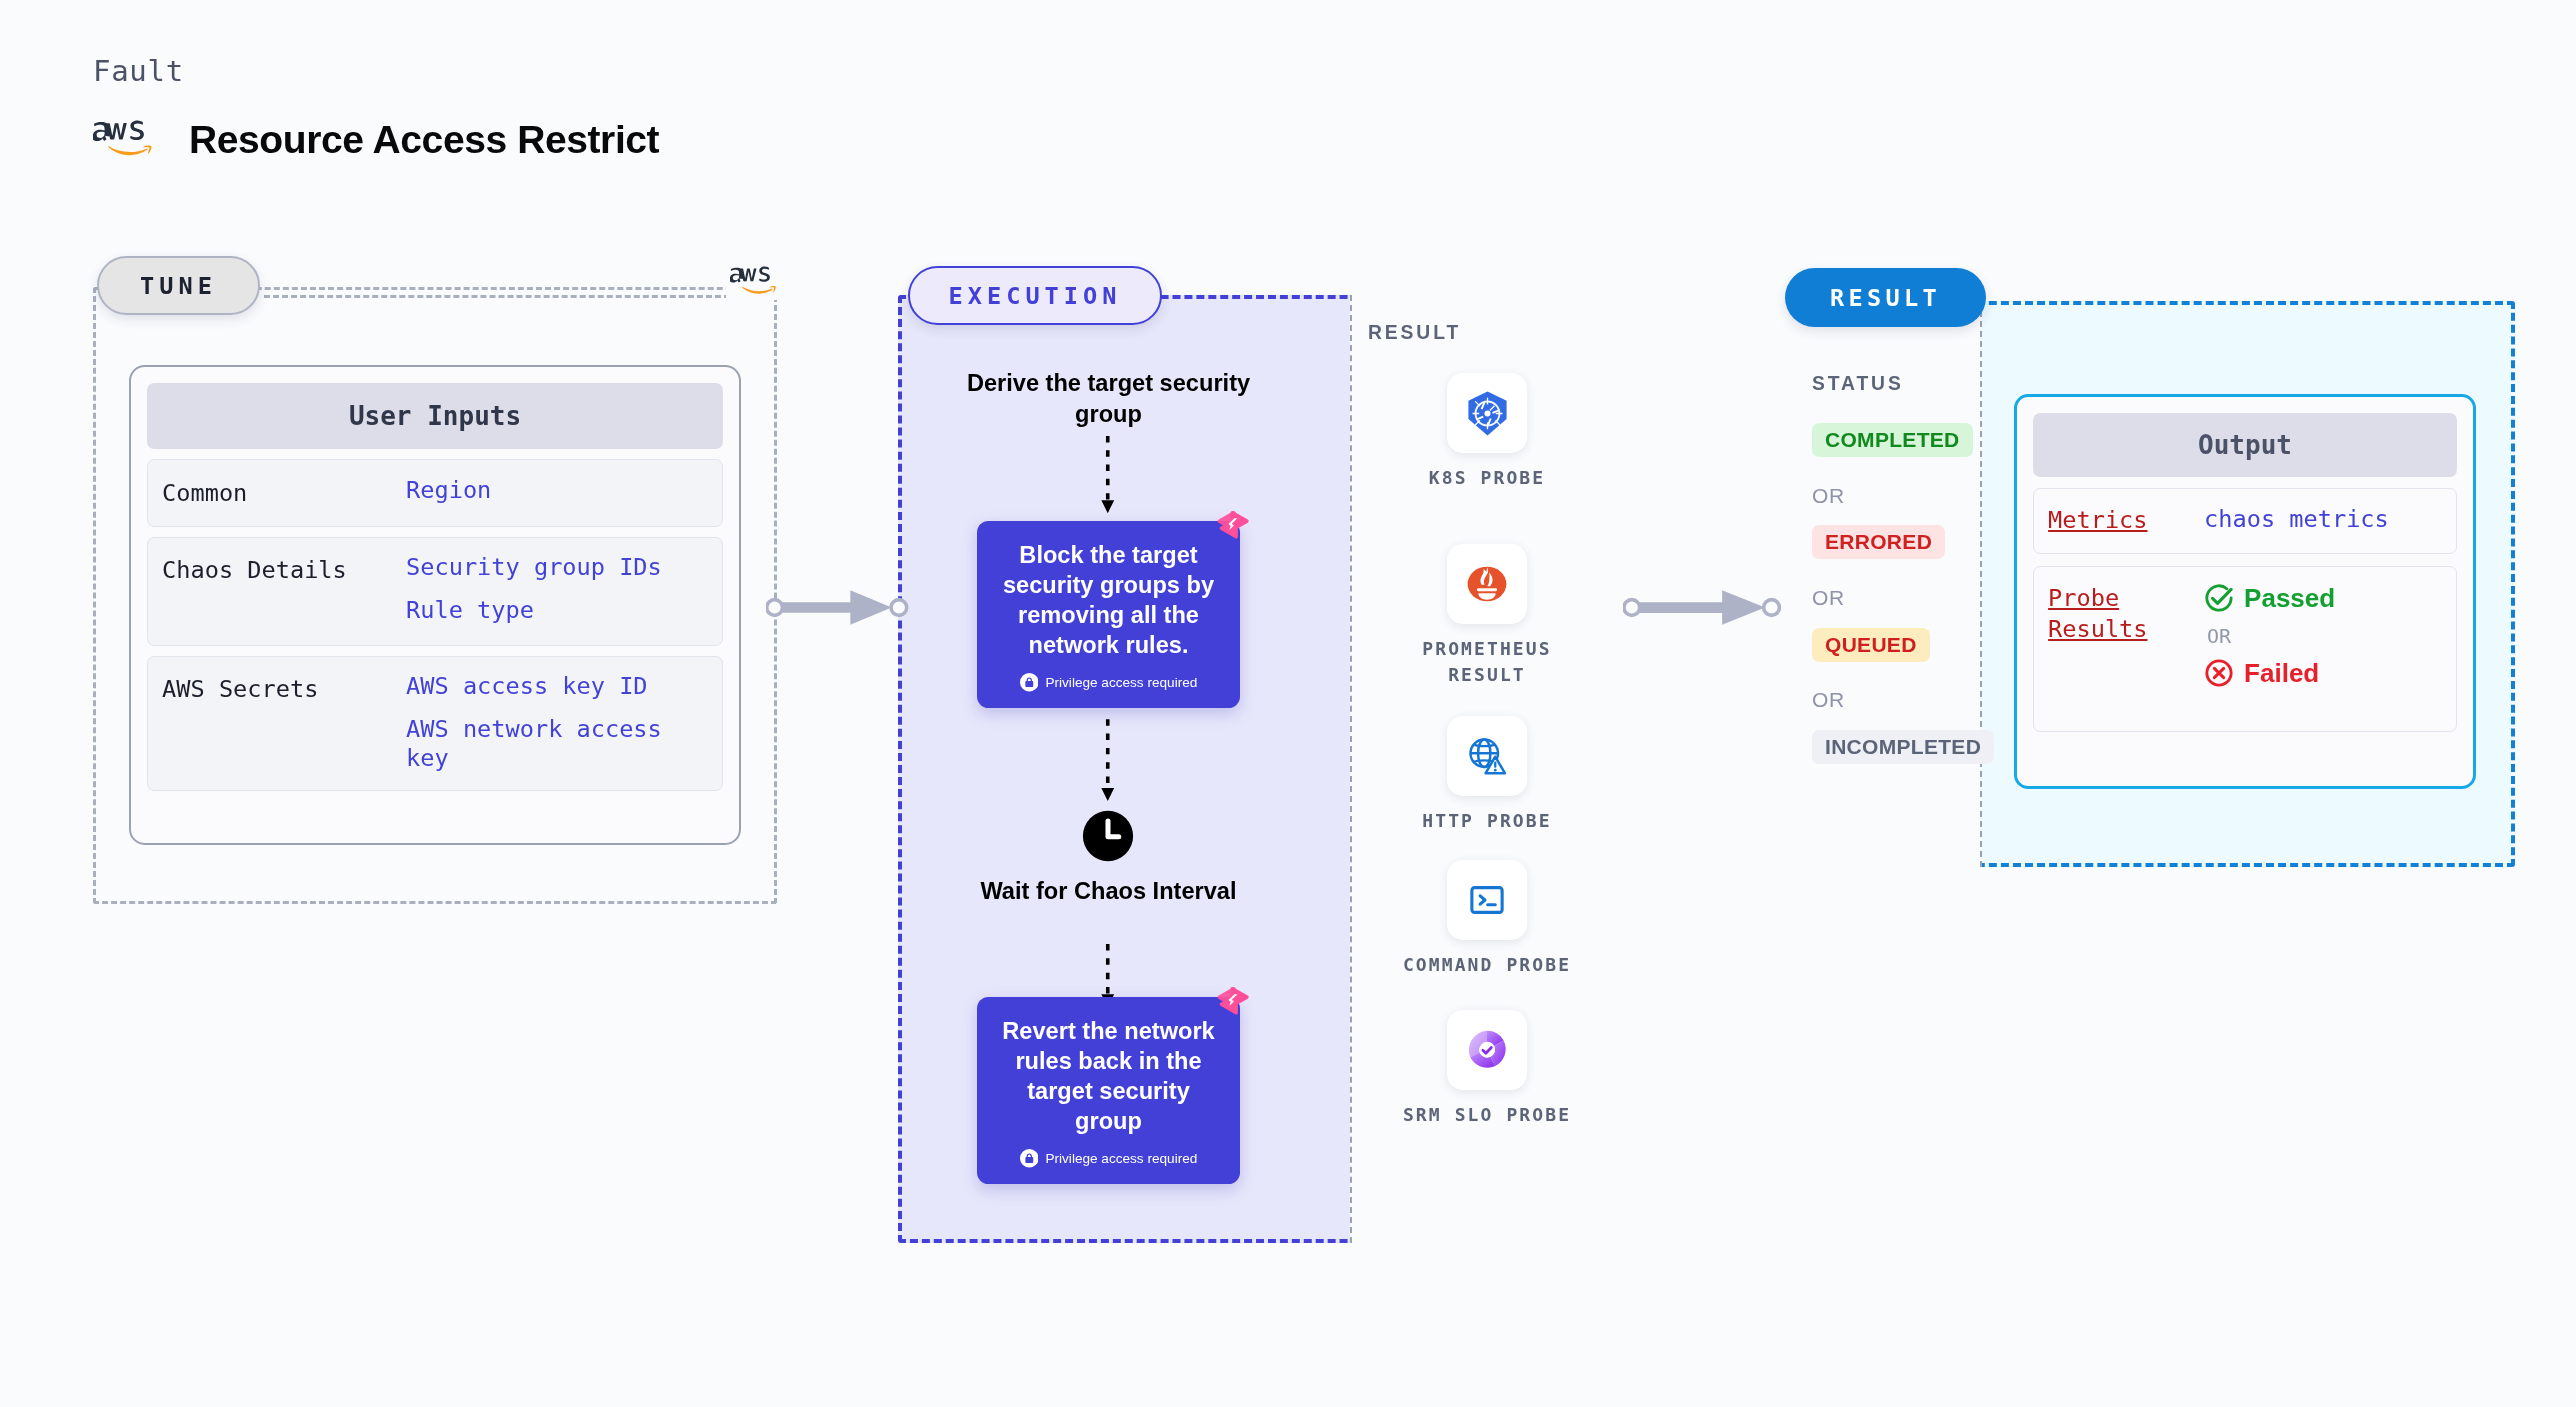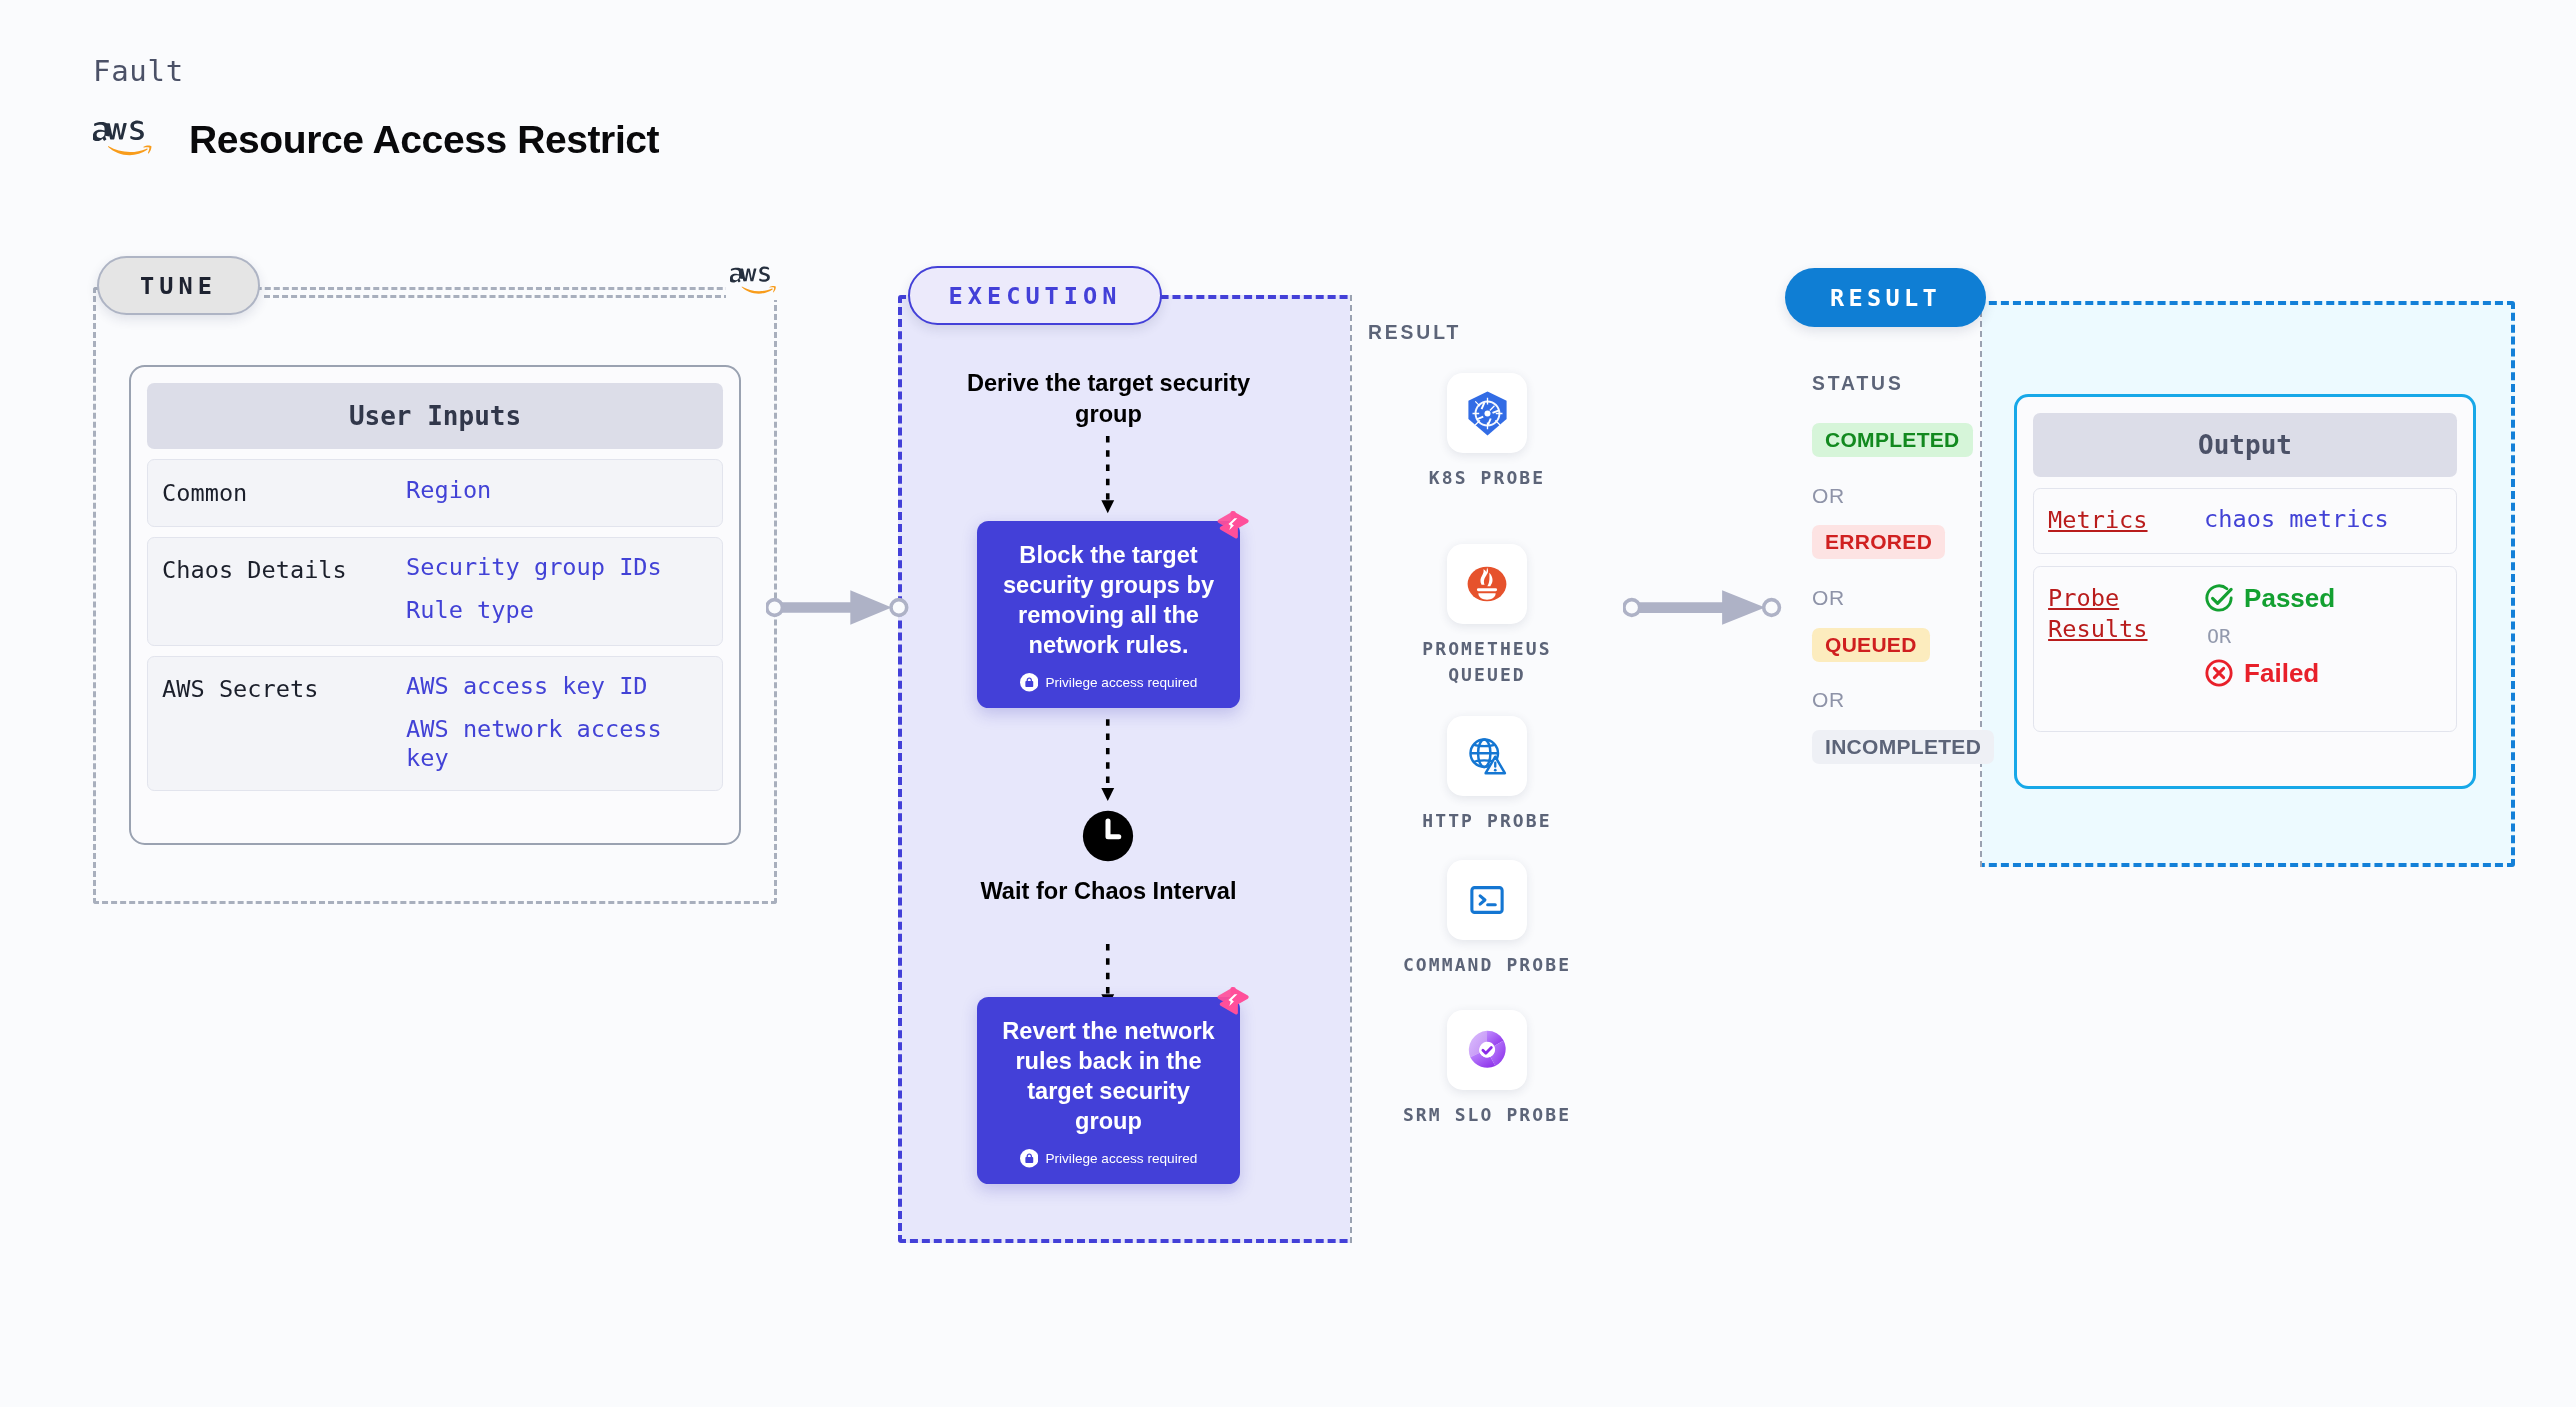--- a/index.html
+++ b/index.html
@@ -365,21 +365,21 @@
 
   <div class="probe" style="top:544px;">
     <div class="probe-tile">
       <svg width="46" height="46" viewBox="0 0 64 64">
         <ellipse cx="32" cy="32" rx="27" ry="24" fill="#e6522c"></ellipse>
         <rect x="18" y="38" width="28" height="4" rx="2" fill="#fff"></rect>
         <path d="M20 45c0 5.4 5.4 9 12 9s12-3.6 12-9z" fill="#fff"></path>
         <path d="M32 9c3 5 1 8-1 11-2.5 3.7-4.5 7.4-2.3 13h-4.3c-2.6-5-1.6-9 .6-12.5C26.4 18 28 15 27 11.5c3 1.4 4 4 4 4 .8-3.5 1-5 1-6.5zm3.2 7.2c2.6 2.6 4.5 5.8 4.5 10.3 0 3.4-1.3 5.6-3.1 8.5h-4.2c2.6-4.3 3.5-7.6 2.8-18.8z" fill="#fff"></path>
       </svg>
     </div>
-    <div class="probe-label">PROMETHEUS QUEUED</div>
+    <div class="probe-label">PROMETHEUS RESULT</div>
   </div>
 
   <div class="probe" style="top:716px;">
     <div class="probe-tile">
       <svg width="44" height="44" viewBox="0 0 64 64">
         <g fill="none" stroke="#1476d2" stroke-width="3.6">
           <circle cx="28" cy="28" r="20"></circle>
           <ellipse cx="28" cy="28" rx="9" ry="20"></ellipse>
           <line x1="8" y1="28" x2="48" y2="28"></line>
           <path d="M12.5 15c4.5 3.5 26.5 3.5 31 0M12.5 41c4.5-3.5 26.5-3.5 31 0"></path>

